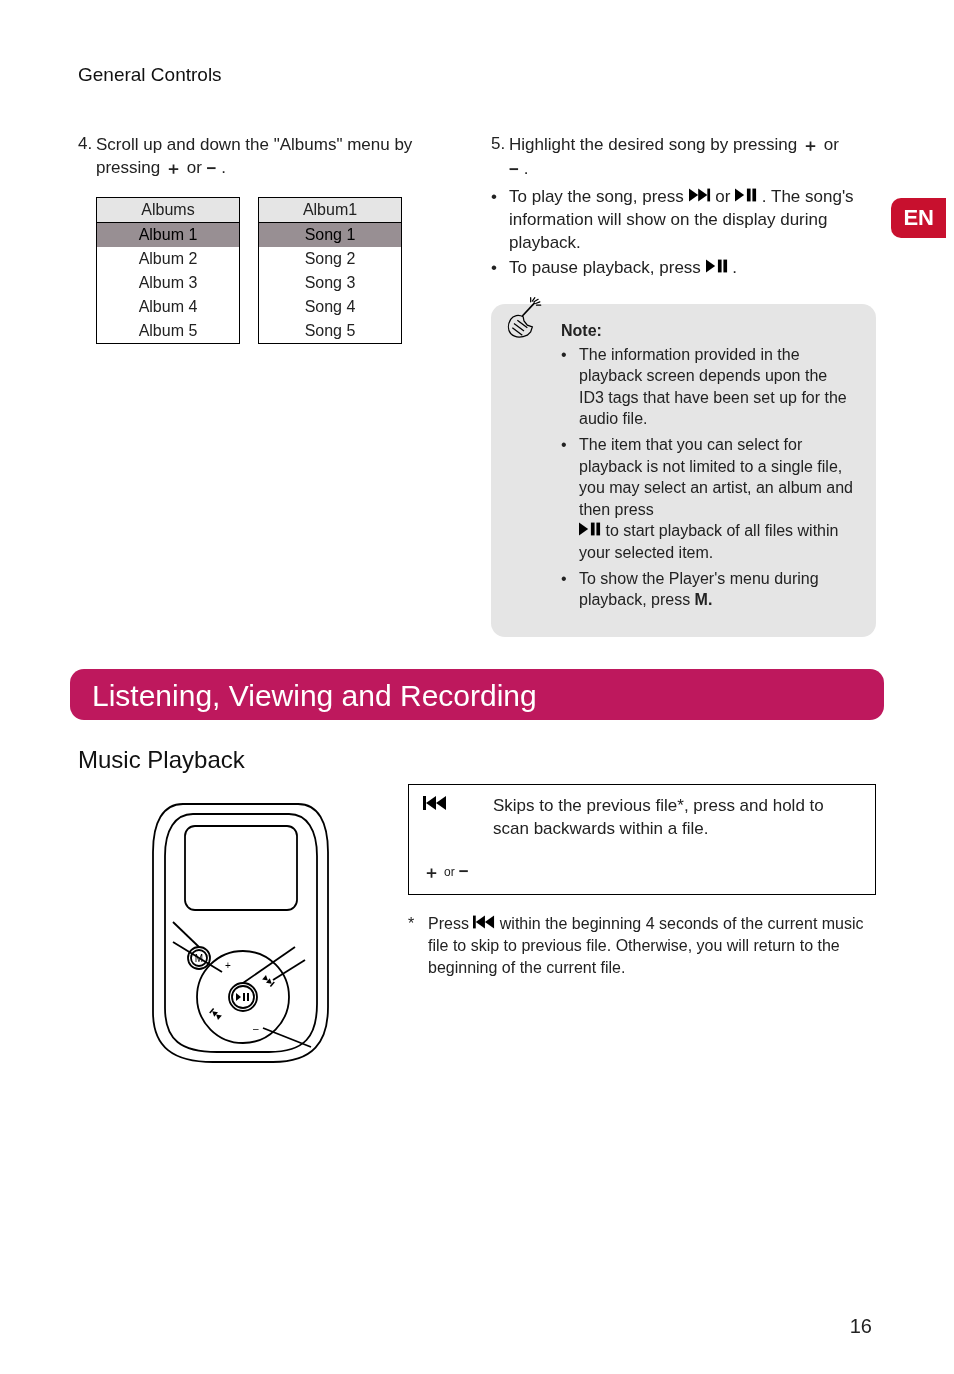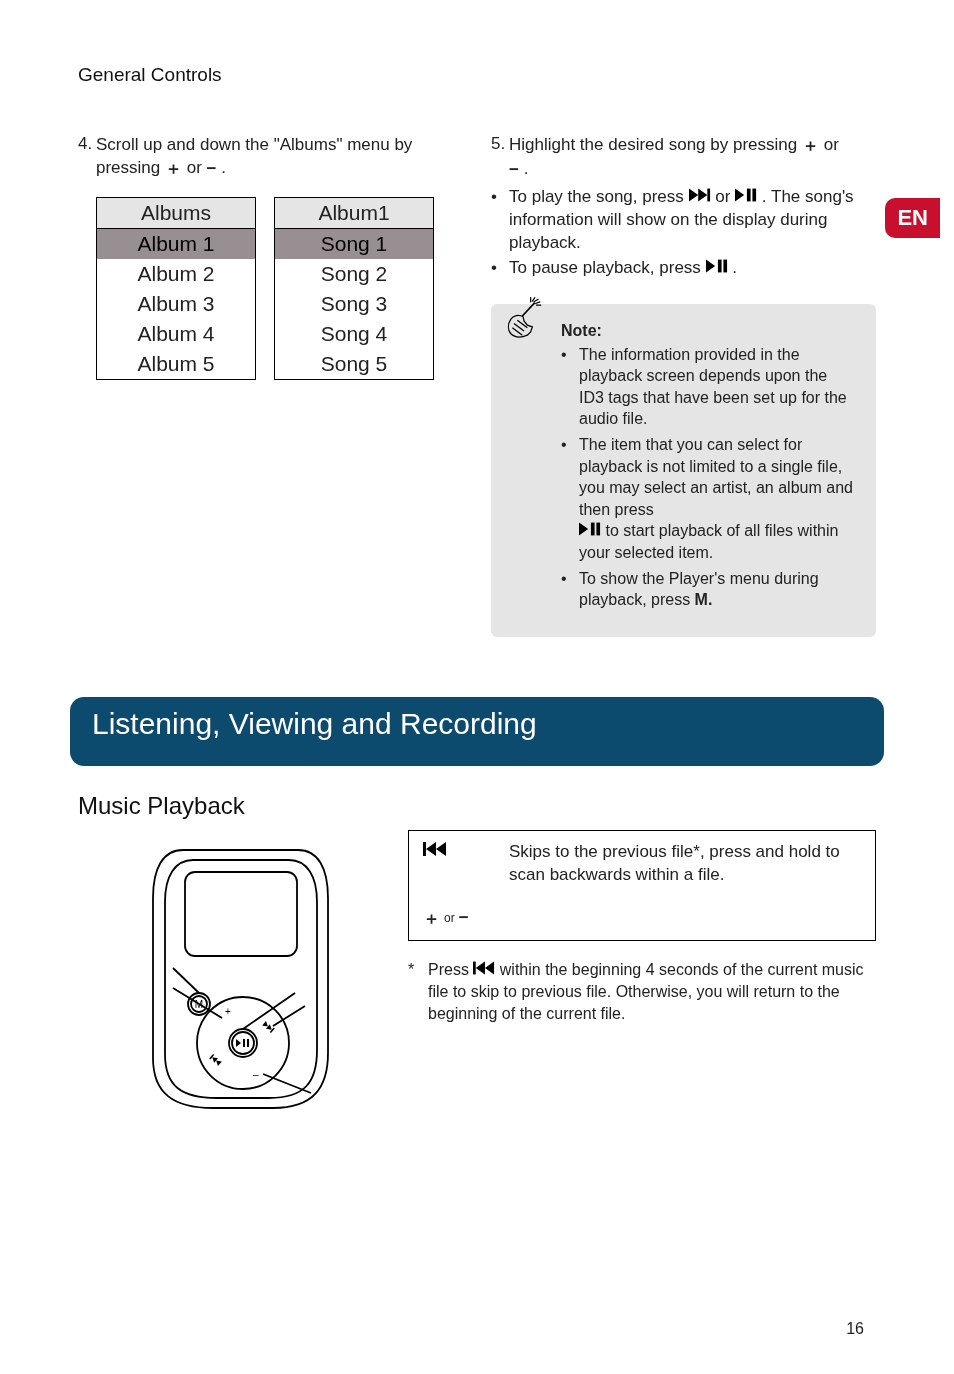--- a/index.html
+++ b/index.html
@@ -29,102 +29,102 @@
   .hang .txt { flex: 1; line-height: 1.35; }
   ul.bullets { list-style: none; padding-left: 0; }
   ul.bullets > li { display: flex; gap: 8px; line-height: 1.35; margin-bottom: 2px; }
   ul.bullets > li::before { content: "•"; flex: 0 0 10px; }
 
   .glyph { font-family: Arial, sans-serif; font-weight: bold; display: inline-block; vertical-align: -1px; }
 
   .tables-row { display: flex; gap: 18px; margin-top: 16px; padding-left: 18px; }
   .menulist {
     border: 1px solid #000;
-    width: 160px;
+    width: 144px;
     background: #fff;
-    font-size: 21px;
+    font-size: 16px;
   }
   .menulist .hdr {
     background: #e5e5e5;
     border-bottom: 1px solid #000;
     text-align: center;
     padding: 3px 0;
   }
   .menulist .row { text-align: center; padding: 3px 0; }
   .menulist .row.sel { background: #988f93; color: #000; }
 
   .en-tab {
     position: absolute;
-    right: 14px;
+    right: 8px;
     top: 198px;
     background: #c8102e;
     color: #fff;
     font-weight: bold;
     font-size: 22px;
     padding: 7px 12px;
     border-radius: 10px 0 0 10px;
   }
 
   .notebox {
     background: #e5e5e5;
-    border-radius: 6px;
+    border-radius: 14px;
     padding: 18px 20px 22px 70px;
     margin-top: 24px;
     position: relative;
     font-size: 16px;
   }
   .notebox .note-icon {
     position: absolute;
     left: 8px; top: -8px;
     width: 50px; height: 50px;
   }
   .notebox .note-title { font-weight: bold; margin-bottom: 4px; }
   .notebox ul.bullets > li { margin-bottom: 4px; }
   .notebox .m { font-weight: bold; }
 
   .band {
-    background: #0c4a6e;
+    background: #be185d;
     color: #fff;
     font-size: 30px;
     font-weight: 400;
     border-radius: 14px;
-    padding: 10px 22px 25px 22px;
-    margin: 60px -8px 26px -8px;
+    padding: 10px 22px 7px 22px;
+    margin: 32px -8px 26px -8px;
   }
 
   h2.sub {
     font-size: 24px;
     font-weight: 400;
     margin-bottom: 10px;
     color: #111;
   }
 
   .playback-row { display: flex; align-items: flex-start; gap: 10px; }
   .device-cell { flex: 0 0 320px; display: flex; justify-content: center; padding-top: 8px; }
   .device-cell svg { display: block; }
 
   .ctrl-table {
     border: 1px solid #000;
     background: #fff;
     font-size: 17px;
     width: 100%;
   }
-  .ctrl-table .tr { display: flex; align-items: flex-start; padding: 10px 14px; gap: 16px; }
+  .ctrl-table .tr { display: flex; align-items: flex-start; padding: 10px 14px; }
   .ctrl-table .key { flex: 0 0 70px; display: flex; align-items: center; justify-content: flex-start; font-weight: bold; }
   .ctrl-table .key .mini-or { font-weight: normal; font-size: 12px; padding: 0 4px; }
   .ctrl-table .desc { flex: 1; line-height: 1.35; }
 
   .footnote { font-size: 16px; line-height: 1.4; display: flex; gap: 8px; margin-top: 18px; }
   .footnote .star { flex: 0 0 12px; }
 
   .pagenum {
     position: absolute;
-    right: 90px;
+    right: 82px;
     bottom: 36px;
-    font-size: 16px;
+    font-size: 20px;
     color: #222;
   }
 
   
   .ic { width: 22px; height: 14px; }
   .ic-big { width: 24px; height: 16px; }
 </style>
 </head>
 <body>
 

